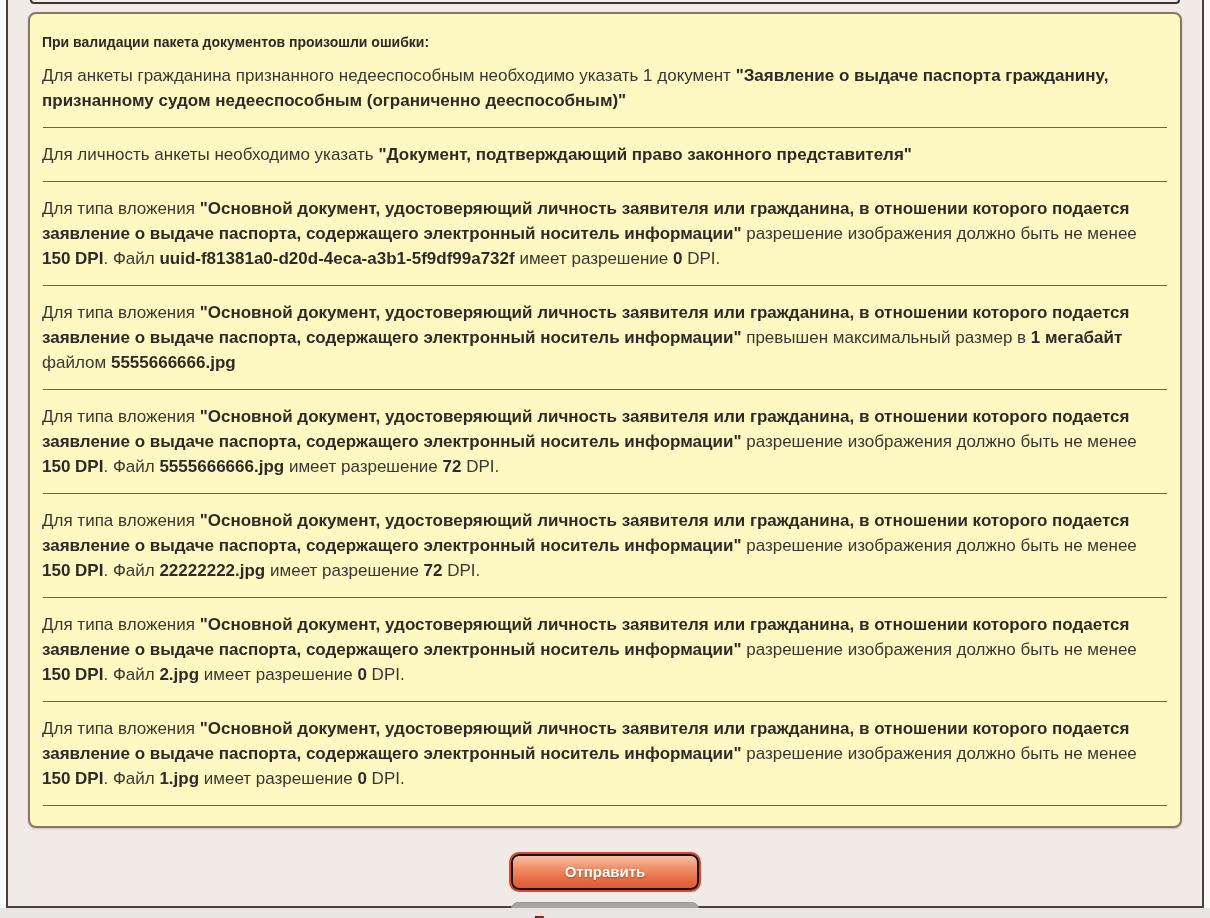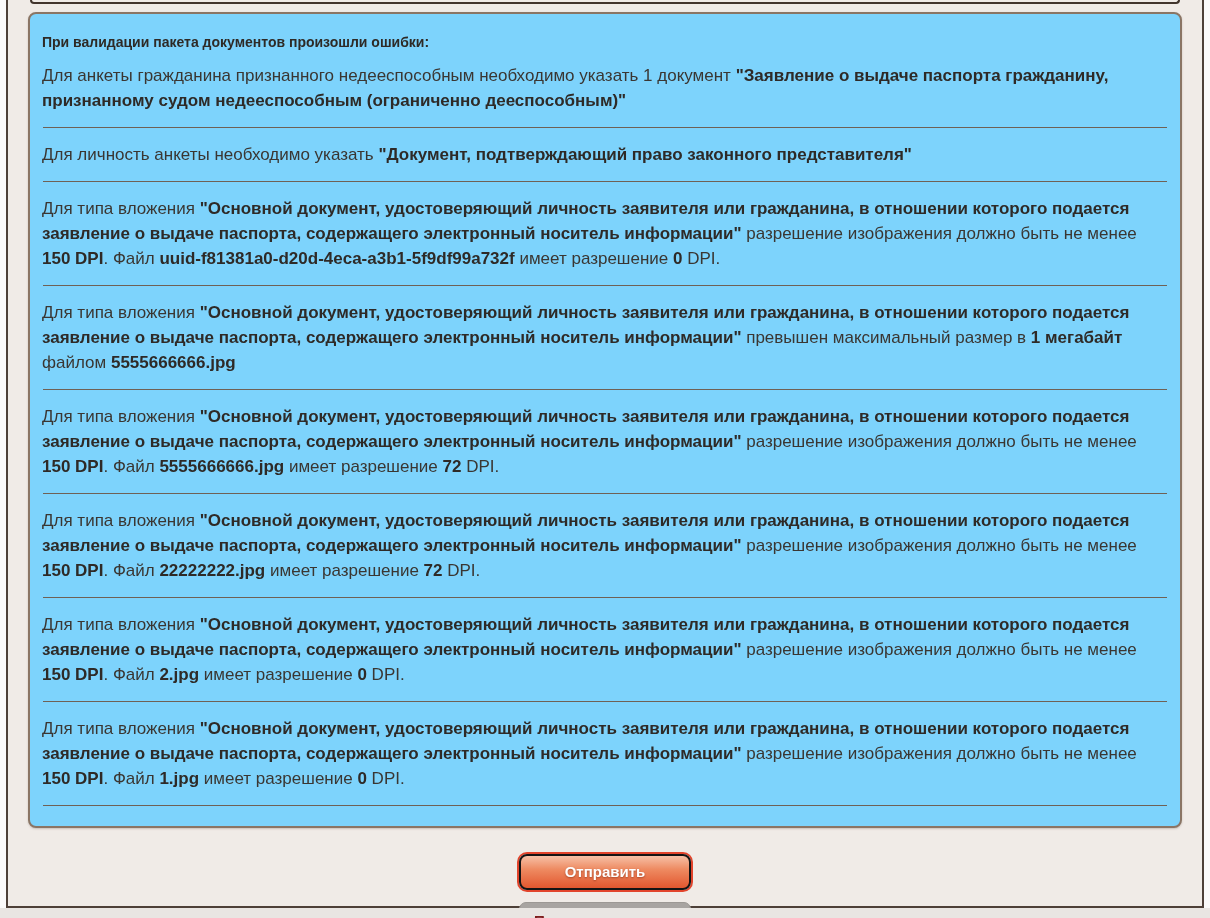--- a/index.html
+++ b/index.html
@@ -33,21 +33,21 @@
   .prev-panel-edge {
     height: 4px;
     margin: 0 2px;
     border: 2px solid #42352d;
     border-top: none;
     border-radius: 0 0 7px 7px;
   }
   
   .error-panel {
     margin-top: 8px;
-    background: #7dd3fc;
+    background: #fef9c3;
     border: 2px solid #8a7565;
     border-radius: 8px;
     padding: 9px 12px 20px 12px;
     box-shadow: 0 1px 2px rgba(90,70,55,0.25);
   }
   .error-header {
     font-size: 14px;
     font-weight: bold;
     color: #2e2a26;
     margin: 10px 0 6px 0;
@@ -67,21 +67,21 @@
     border-top: 1px solid #6f6155;
     margin: 14px 1px;
   }
   .divider:last-child { margin-bottom: 0; }
   
   .actions {
     text-align: center;
   }
   .btn {
     display: block;
-    width: 172px;
+    width: 188px;
     font-family: "Liberation Sans", "DejaVu Sans", sans-serif;
     font-size: 15px;
     font-weight: bold;
     cursor: pointer;
   }
   .btn-submit {
     margin: 26px auto 0 auto;
     height: 36px;
     color: #ffffff;
     text-shadow: 0 1px 2px rgba(110,35,15,0.55);

